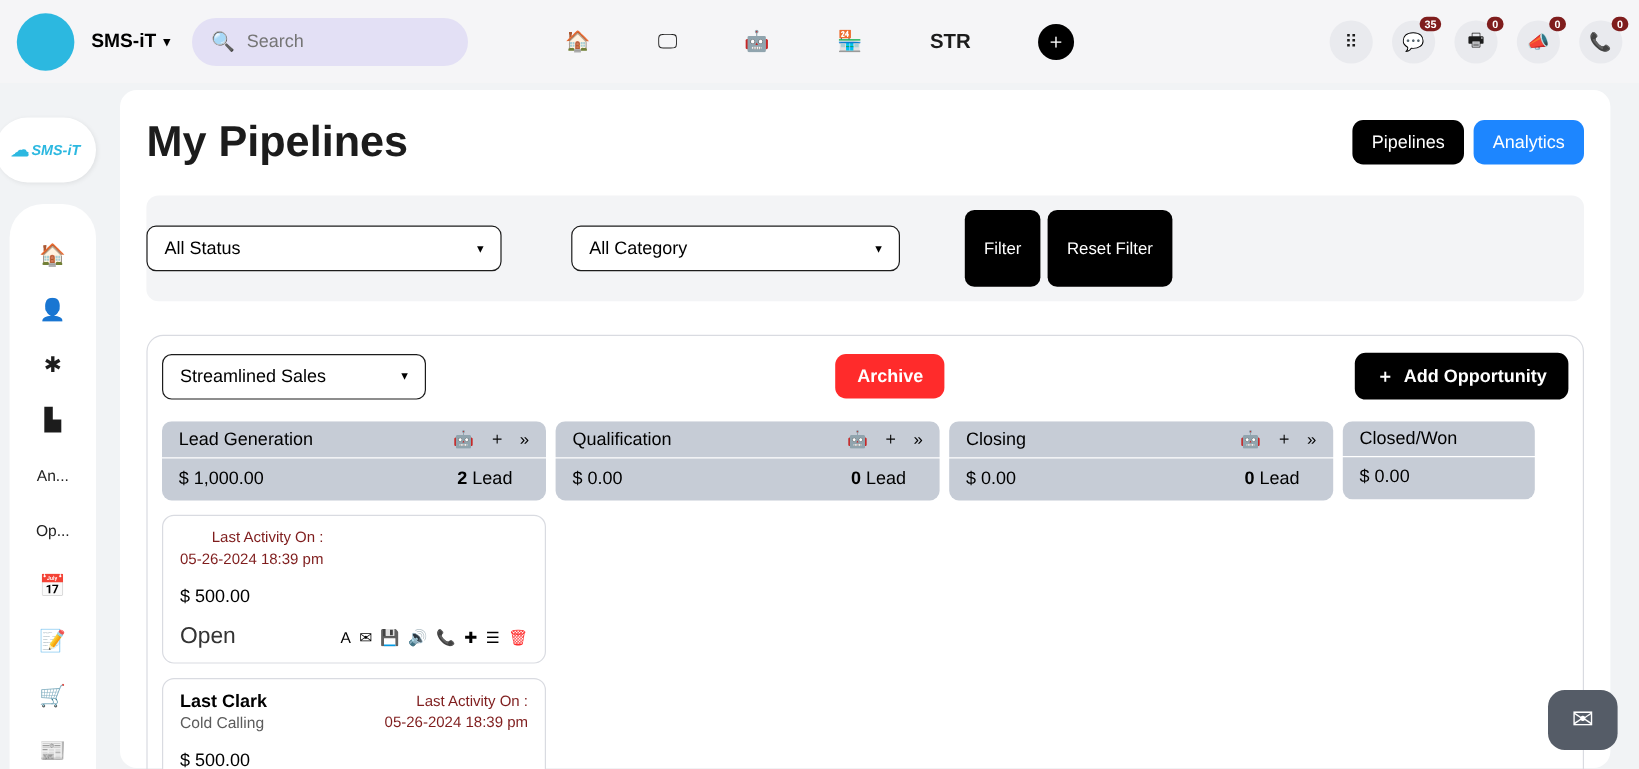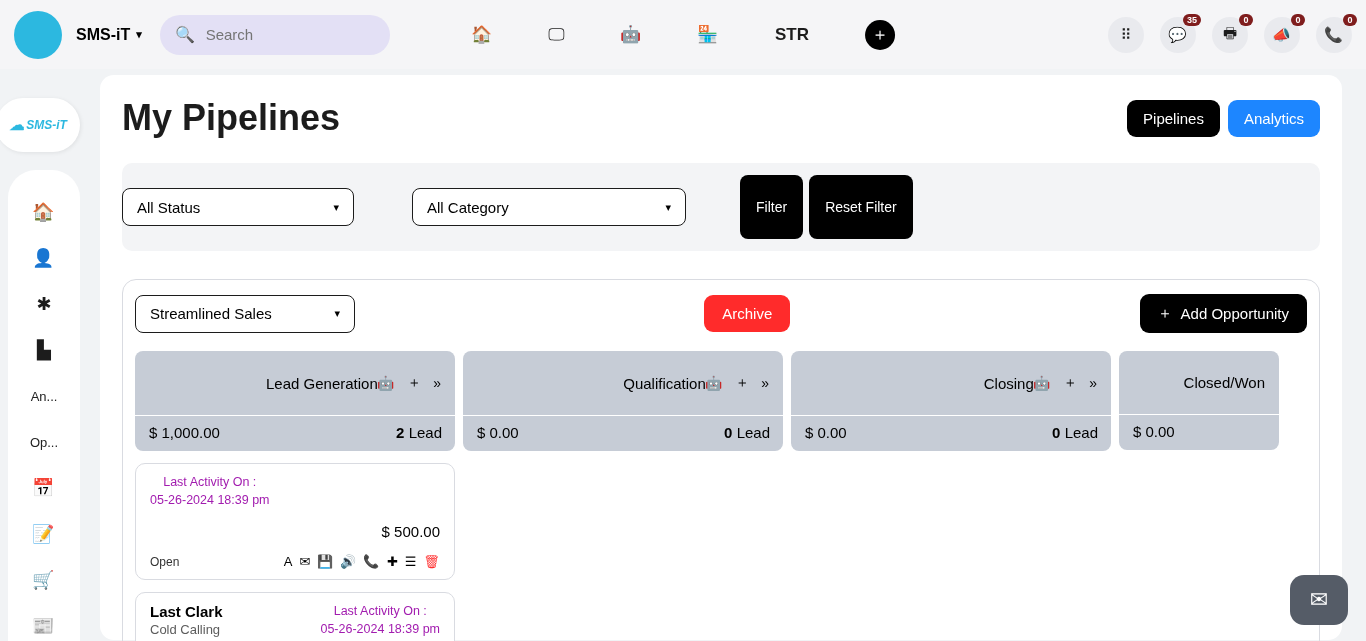--- a/index.html
+++ b/index.html
@@ -35,51 +35,51 @@
 .titlebar { display: flex; align-items: center; }
 .titlebar h1 { font-size: 36px; font-weight: 600; color: #1c1c1c; }
 .titlebar .tabs { margin-left: auto; display: flex; gap: 8px; }
 .tbbtn { border: none; border-radius: 9px; padding: 10px 16px; font-size: 15px; font-weight: 500; cursor: pointer; }
 .tbbtn.active { background: #000; color: #fff; }
 .tbbtn.blue { background: #1d86ff; color: #fff; }
 
 
 .filterbar { margin-top: 24px; background: #f3f4f6; border-radius: 10px; padding: 12px 0; display: flex; align-items: center; gap: 58px; padding-left: 0px;}
 .sel { height: 38px; border: 1.5px solid #1c1c1c; border-radius: 8px; background: #fff; display: flex; align-items: center; justify-content: space-between; padding: 0 14px; font-size: 15px; cursor: pointer; }
-.sel.w1 { width: 232px; margin-left: 0px;}
+.sel.w1 { width: 296px; margin-left: 0px;}
 .sel.w2 { width: 274px; }
 .fbtn { background: #000; color: #fff; border: none; border-radius: 8px; padding: 24px 16px; font-size: 14px; cursor: pointer; }
 .fbtns { display: flex; gap: 6px; margin-left: -4px; }
 
 
 .pipebox { margin-top: 28px; border: 1px solid #d9dbe1; border-radius: 14px; padding: 14px 12px 0 12px; height: 398px; }
 .pipehead { display: flex; align-items: center; gap: 12px; }
 .pipesel { height: 38px; border: 1.5px solid #1c1c1c; border-radius: 8px; background: #fff; display: flex; align-items: center; justify-content: space-between; padding: 0 14px; font-size: 15px; width: 220px; cursor: pointer; }
-.pipebtn { margin-left: auto; border: none; border-radius: 9px; padding: 10px 18px; font-size: 15px; font-weight: 400; cursor: pointer; display: flex; align-items: center; gap: 8px; }
+.pipebtn { margin-left: auto; border: none; border-radius: 9px; padding: 10px 18px; font-size: 15px; font-weight: 700; cursor: pointer; display: flex; align-items: center; gap: 8px; }
 .pipebtn.red { background: #ff2b2b; color: #fff; }
 .pipebtn.black { background: #000; color: #fff; }
 
 
 .stages { display: flex; gap: 8px; margin-top: 18px; overflow: hidden; }
 .stage { width: 320px; flex-shrink: 0; }
 .stage.last { width: 160px; }
-.sthead { background: #c6ccd6; border-radius: 8px 8px 0 0; padding: 23px 14px; display: flex; align-items: center; justify-content: flex-end; font-size: 15px; }
+.sthead { background: #c6ccd6; border-radius: 8px 8px 0 0; padding: 6px 14px; display: flex; align-items: center; justify-content: space-between; font-size: 15px; }
 .sthead .icons { display: flex; align-items: center; gap: 12px; font-size: 14px; }
-.stsub { background: #c6ccd6; padding: 8px 13px 10px 14px; display: flex; align-items: center; justify-content: space-between; font-size: 15px; border-radius: 0 0 8px 8px; margin-top: 1px; }
+.stsub { background: #c6ccd6; padding: 8px 28px 10px 14px; display: flex; align-items: center; justify-content: space-between; font-size: 15px; border-radius: 0 0 8px 8px; margin-top: 1px; }
 .stsub .lead b { font-weight: 700; }
 
 
 .card { border: 1px solid #d9dbe1; border-radius: 10px; background: #fff; padding: 10px 14px; margin-top: 12px; }
 .card .r1 { display: flex; align-items: flex-start; justify-content: space-between; }
 .card .nm { font-weight: 700; font-size: 15px; }
-.card .act { font-size: 12.5px; color: #a21caf; text-align: center; line-height: 1.4; }
+.card .act { font-size: 12.5px; color: #7f1d1d; text-align: right; line-height: 1.4; }
 .card .src { font-size: 13px; color: #5c5c5c; margin-top: 2px; }
-.card .amt { font-size: 15px; margin-top: 14px; text-align: right; }
+.card .amt { font-size: 15px; margin-top: 14px; }
 .card .r2 { display: flex; align-items: center; justify-content: space-between; margin-top: 14px; }
-.card .open { font-size: 12px; color: #333; }
+.card .open { font-size: 19px; color: #333; }
 .card .ci { display: flex; gap: 7px; font-size: 13px; align-items: center; }
 .card .ci .del { color: #ff2b2b; }
 
 
 .chatb { position: absolute; bottom: 16px; right: 18px; width: 58px; height: 50px; background: #555c67; border-radius: 14px; display: flex; align-items: center; justify-content: center; color: #fff; font-size: 22px; cursor:pointer;}
 
 .chev { font-size: 11px; }
 </style>
 </head>
 <body>

